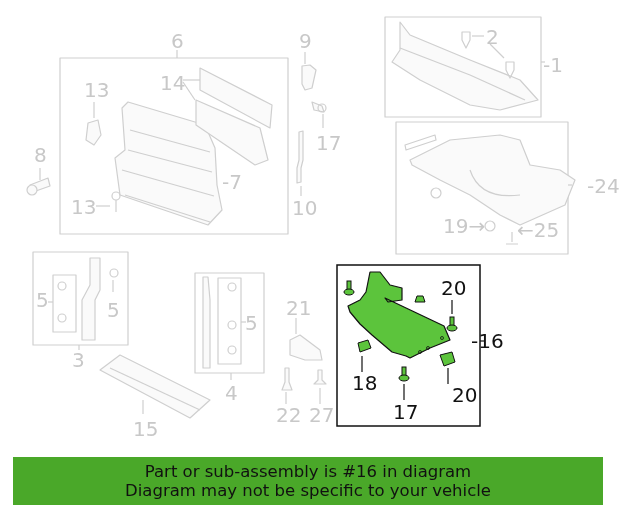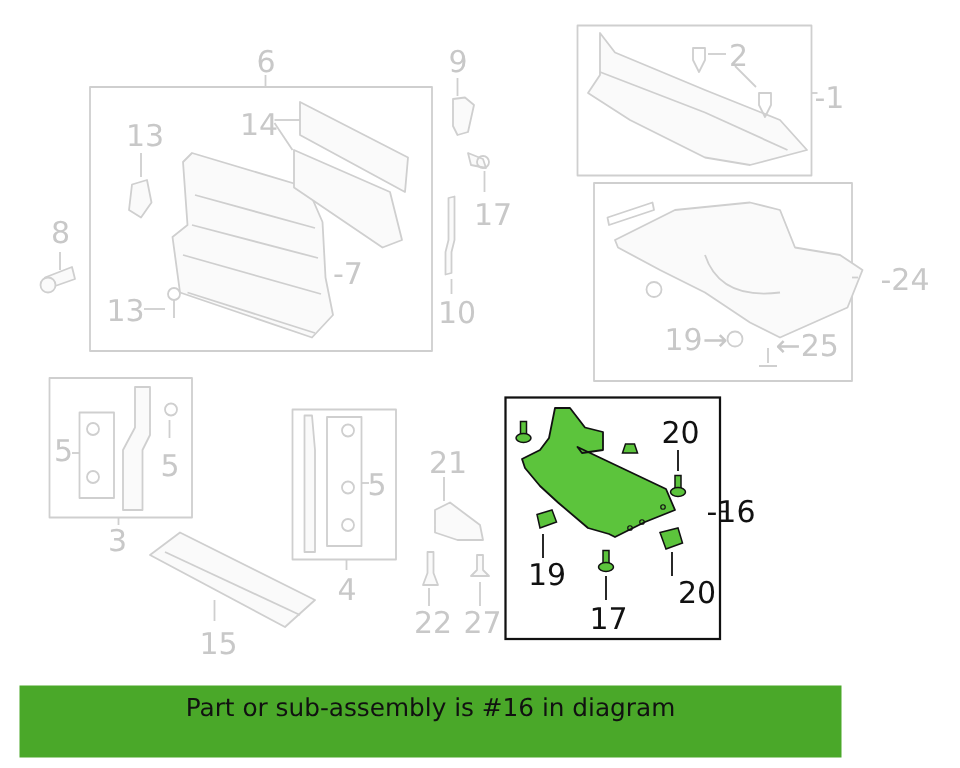--- a/index.html
+++ b/index.html
@@ -1,20 +1,20 @@
 <!DOCTYPE html>
 <html><head>
 <meta charset="utf-8">
 <style>
   html, body { margin:0; padding:0; background:#ffffff; }
   body { width:640px; height:512px; position:relative; overflow:hidden; font-family:"DejaVu Sans", sans-serif; }
   #diagram { position:absolute; left:0; top:0; width:640px; height:450px; }
   .callout { position:absolute; font-family:"DejaVu Sans", sans-serif; font-size:20px; line-height:20px; color:#c8c8c8; white-space:nowrap; }
   .callout.active { color:#111111; }
-  #banner { position:absolute; left:13px; top:457px; width:548px; height:48px; background:#4aa829; color:#111; text-align:center; font-family:"DejaVu Sans", sans-serif; font-size:16.5px; line-height:19px; padding-top:5px; box-sizing:border-box; }
+  #banner { position:absolute; left:13px; top:457px; width:590px; height:48px; background:#4aa829; color:#111; text-align:center; font-family:"DejaVu Sans", sans-serif; font-size:16.5px; line-height:19px; padding-top:5px; box-sizing:border-box; }
   #banner div { white-space:nowrap; }
 </style>
 </head>
 <body>
 
 <div id="diagram">
   <svg width="640" height="450" viewBox="0 0 640 450" xmlns="http://www.w3.org/2000/svg">
     <g fill="none" stroke="#cfcfcf" stroke-width="1.2" stroke-linejoin="round">
 
       <rect x="60" y="58" width="228" height="176"></rect>
@@ -145,25 +145,26 @@
   <span class="callout" style="left:299px;top:31px">9</span>
   <span class="callout" style="left:292px;top:198px">10</span>
   <span class="callout" style="left:316px;top:133px">17</span>
   <span class="callout" style="left:84px;top:80px">13</span>
   <span class="callout" style="left:71px;top:197px">13</span>
   <span class="callout" style="left:160px;top:73px">14</span>
   <span class="callout" style="left:133px;top:419px">15</span>
   <span class="callout active" style="left:471px;top:331px">-16</span>
   <span class="callout active" style="left:393px;top:402px">17</span>
   <span class="callout active" style="left:441px;top:278px">20</span>
-  <span class="callout active" style="left:352px;top:373px">19</span>
+  <span class="callout active" style="left:352px;top:373px">18</span>
   <span class="callout active" style="left:452px;top:385px">20</span>
   <span class="callout" style="left:286px;top:298px">21</span>
   <span class="callout" style="left:276px;top:405px">22</span>
   <span class="callout" style="left:309px;top:405px">27</span>
   <span class="callout" style="left:587px;top:176px">-24</span>
   <span class="callout" style="left:517px;top:220px">←25</span>
   <span class="callout" style="left:443px;top:216px">19→</span>
 </div>
 
 <div id="banner">
   <div>Part or sub-assembly is #16 in diagram</div>
+  <div>Diagram may not be specific to your vehicle</div>
 </div>
 
 </body></html>

